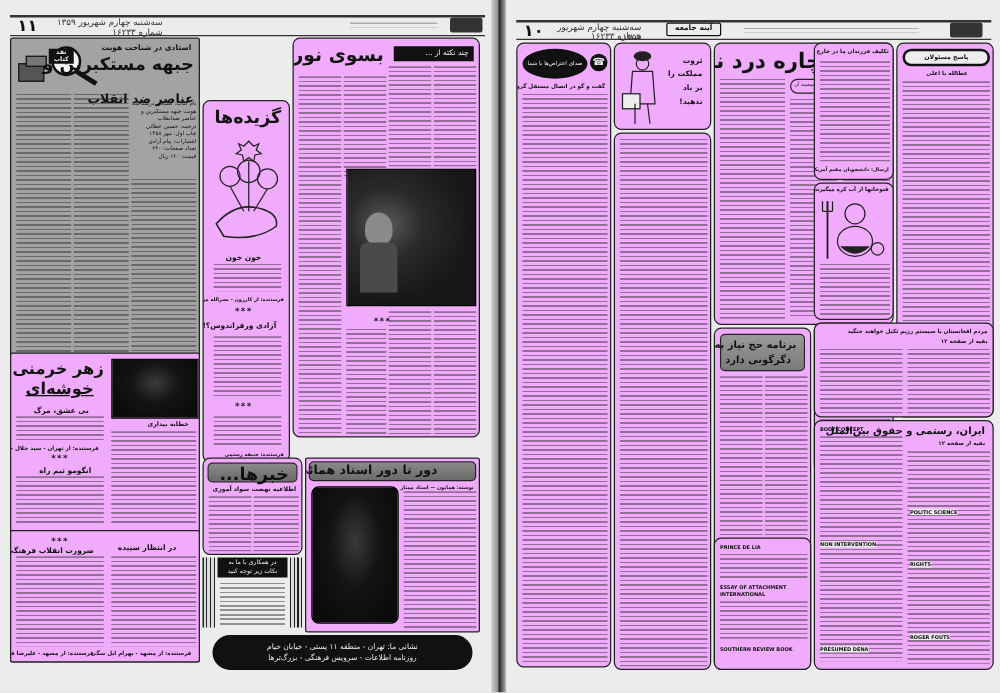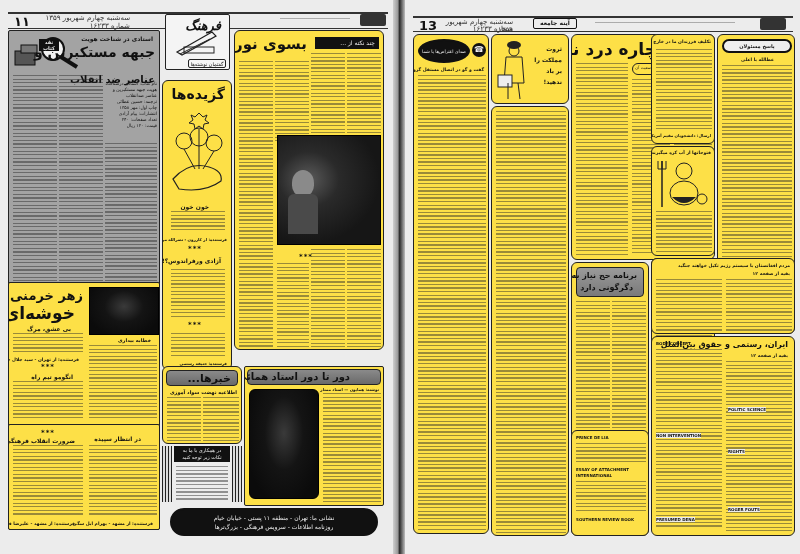--- a/index.html
+++ b/index.html
@@ -4,21 +4,21 @@
 <style>
   * { box-sizing: border-box; margin: 0; padding: 0; }
   html, body { width: 800px; height: 554px; overflow: hidden; background: #e6e6e6; }
   body { position: relative; font-family: "DejaVu Sans", sans-serif; color: #111; }
   .page { position: absolute; top: 0; height: 554px; background: #ececec; }
   #page-left { left: 0; width: 393px; }
   #page-right { left: 405px; width: 395px; }
   .gutter { position: absolute; left: 393px; top: 0; width: 12px; height: 554px;
             background: linear-gradient(90deg,#cfcfcf,#9a9a9a 40%,#2a2a2a 55%,#bdbdbd); }
   .abs { position: absolute; }
-  .box { position: absolute; border: 1.5px solid #222; border-radius: 6px; background: #fde047; overflow: hidden; }
+  .box { position: absolute; border: 1.5px solid #222; border-radius: 6px; background: #f0abfc; overflow: hidden; }
   .sq { border-radius: 2px; }
   .rule { position: absolute; background: #333; }
   .folio { position: absolute; font-size: 7px; line-height: 8px; color: #333; direction: rtl; }
   .pnum { position: absolute; font-family: "DejaVu Sans", sans-serif; font-weight: bold; font-size: 13px; }
   .headline { position: absolute; direction: rtl; font-family: "DejaVu Sans", sans-serif; font-weight: bold; color: #111; white-space: nowrap; line-height: 1; }
   .sub { position: absolute; direction: rtl; font-size: 6px; font-weight: bold; white-space: nowrap; }
   .textcol { position: absolute; overflow: hidden;
      background-image: repeating-linear-gradient(180deg, rgba(40,40,40,0.55) 0 1.3px, transparent 1.3px 3.6px);
      opacity: 0.85; }
   .textcol.light { opacity: 0.6; }
@@ -37,29 +37,20 @@
 <div id="page-left" class="page">
 
   <div class="rule" style="left:8px;top:12px;width:380px;height:1.5px;"></div>
   <div class="rule" style="left:8px;top:28px;width:380px;height:1px;"></div>
   <div class="pnum" style="left:14px;top:14px;">۱۱</div>
   <div class="folio" style="left:40px;top:14px;width:90px;text-align:right;">سه‌شنبه چهارم شهریور ۱۳۵۹</div>
   <div class="folio" style="left:40px;top:22px;width:90px;text-align:right;">شماره ۱۶۲۳۳</div>
   <div class="textcol light" style="left:280px;top:18px;width:70px;height:4px;"></div>
   <div class="abs" style="left:360px;top:14px;width:26px;height:12px;background:#333;border-radius:2px;"></div>
 
-  <div class="box sq" style="left:165px;top:14px;width:65px;height:56px;background:#f4f4f4;">
-    <div class="headline" style="right:8px;top:4px;font-size:13px;font-style:italic;">فرهنگ</div>
-    <svg class="abs" style="left:6px;top:12px;" width="50" height="30">
-      <path d="M5 25 L40 5 L44 9 L10 28 Z" fill="none" stroke="#222" stroke-width="1.2"></path>
-      <path d="M8 27 L38 12" stroke="#222" stroke-width="1"></path>
-      <rect x="12" y="20" width="30" height="6" fill="none" stroke="#222"></rect>
-    </svg>
-    <div class="abs" style="left:22px;top:44px;width:38px;height:9px;border:1px solid #222;border-radius:2px;font-size:5px;text-align:center;line-height:8px;direction:rtl;">گفتمان نوشته‌ها</div>
-  </div>
 
   <div class="box sq" style="left:8px;top:30px;width:152px;height:500px;border-width:1px;background:#a3a3a3;">
     <svg class="abs" style="left:4px;top:4px;" width="70" height="34">
       <rect x="2" y="16" width="20" height="14" fill="#555" stroke="#111"></rect>
       <rect x="8" y="10" width="16" height="8" fill="#777" stroke="#111"></rect>
       <circle cx="40" cy="14" r="11" fill="#f2f2f2" stroke="#111" stroke-width="2"></circle>
       <line x1="48" y1="22" x2="64" y2="32" stroke="#111" stroke-width="4"></line>
     </svg>
     <div class="abs" style="left:30px;top:8px;width:20px;font-size:5px;font-weight:bold;background:#111;color:#eee;text-align:center;">نقد کتاب</div>
     <div class="sub" style="right:6px;top:4px;font-size:6px;">استادی در شناخت هویت</div>
@@ -73,21 +64,21 @@
       <div>چاپ اول: مهر ۱۳۵۸</div>
       <div>انتشارات: پیام آزادی</div>
       <div>تعداد صفحات: ۲۴۰</div>
       <div>قیمت: ۱۲۰ ریال</div>
     </div>
     <div class="textcol" style="left:96px;top:112px;width:52px;height:172px;"></div>
   </div>
 
   <div class="box sq" style="left:8px;top:282px;width:152px;height:160px;border-width:1px;">
     <div class="headline" style="right:76px;top:6px;font-size:13px;">زهر خرمنی</div>
-    <div class="headline" style="right:84px;top:22px;font-size:17px;">خوشه‌ای</div>
+    <div class="headline" style="right:84px;top:22px;font-size:13px;text-decoration:underline;">خوشه‌ای</div>
     <div class="photo dark" style="left:80px;top:4px;width:70px;height:48px;"></div>
     <div class="sub" style="right:8px;top:54px;font-size:5px;">خطابه بیداری</div>
     <div class="sub" style="right:88px;top:42px;">بی عشق، مرگ</div>
     <div class="textcol" style="left:4px;top:50px;width:70px;height:20px;"></div>
     <div class="sub" style="right:80px;top:74px;font-size:4.5px;">فرستنده: از تهران - سید جلال حسینی</div>
     <div class="stars" style="left:32px;top:80px;">***</div>
     <div class="sub" style="right:86px;top:90px;">انگومو تیم راه</div>
     <div class="textcol" style="left:4px;top:98px;width:70px;height:38px;"></div>
     <div class="textcol" style="left:80px;top:62px;width:68px;height:74px;"></div>
   </div>
@@ -137,21 +128,21 @@
       <div class="abs" style="left:10px;top:58px;width:30px;height:40px;background:#4a4a4a;border-radius:6px 6px 0 0;"></div>
     </div>
     <div class="stars" style="left:64px;top:222px;">***</div>
     <div class="textcol" style="left:42px;top:232px;width:32px;height:86px;"></div>
     <div class="textcol" style="left:76px;top:218px;width:34px;height:100px;"></div>
     <div class="textcol" style="left:112px;top:218px;width:34px;height:100px;"></div>
   </div>
 
   <div class="box" style="left:162px;top:366px;width:80px;height:78px;border-width:1.3px;">
     <div class="gray-banner" style="left:3px;top:3px;width:72px;height:16px;">
-      <div class="headline" style="right:6px;top:2px;font-size:11px;">خبرها...</div>
+      <div class="headline" style="right:6px;top:2px;font-size:14px;">خبرها...</div>
     </div>
     <div class="sub" style="right:4px;top:22px;font-size:5px;">اطلاعیه نهضت سواد آموزی</div>
     <div class="textcol" style="left:4px;top:30px;width:34px;height:44px;"></div>
     <div class="textcol" style="left:40px;top:30px;width:36px;height:44px;"></div>
   </div>
 
   <div class="abs" style="left:162px;top:446px;width:80px;height:56px;">
     <div class="hatch" style="left:0;top:0;width:10px;height:56px;"></div>
     <div class="hatch" style="left:70px;top:0;width:10px;height:56px;"></div>
     <div class="abs" style="left:12px;top:0;width:56px;height:16px;background:#111;color:#eee;font-size:5px;direction:rtl;text-align:center;line-height:7px;padding-top:1px;">
@@ -174,21 +165,21 @@
     <div>نشانی ما: تهران - منطقه ۱۱ پستی - خیابان خیام</div>
     <div>روزنامه اطلاعات - سرویس فرهنگی - بزرگ‌ترها</div>
   </div>
 </div>
 
 <div class="gutter"></div>
 
 <div id="page-right" class="page">
   <div class="rule" style="left:8px;top:16px;width:380px;height:1.5px;"></div>
   <div class="rule" style="left:8px;top:31px;width:380px;height:1px;"></div>
-  <div class="pnum" style="left:14px;top:18px;">13</div>
+  <div class="pnum" style="left:14px;top:18px;">۱۰</div>
   <div class="folio" style="left:28px;top:18px;width:80px;text-align:right;">سه‌شنبه چهارم شهریور ۱۳۵۹</div>
   <div class="folio" style="left:28px;top:25px;width:80px;text-align:right;">شماره ۱۶۲۳۳</div>
   <div class="abs" style="left:128px;top:18px;width:44px;height:11px;border:1.5px solid #111;border-radius:2px;font-size:6px;text-align:center;line-height:8px;font-weight:bold;direction:rtl;">آینه جامعه</div>
   <div class="textcol light" style="left:190px;top:22px;width:140px;height:4px;"></div>
   <div class="abs" style="left:355px;top:18px;width:26px;height:12px;background:#333;border-radius:2px;"></div>
 
   <div class="box" style="left:8px;top:34px;width:76px;height:500px;border-width:1.3px;">
     <div class="pill black" style="left:4px;top:4px;width:52px;height:24px;border-radius:50%;font-size:4.5px;flex-direction:column;direction:rtl;">
       <div>صدای اعتراض‌ها با شما</div>
     </div>

